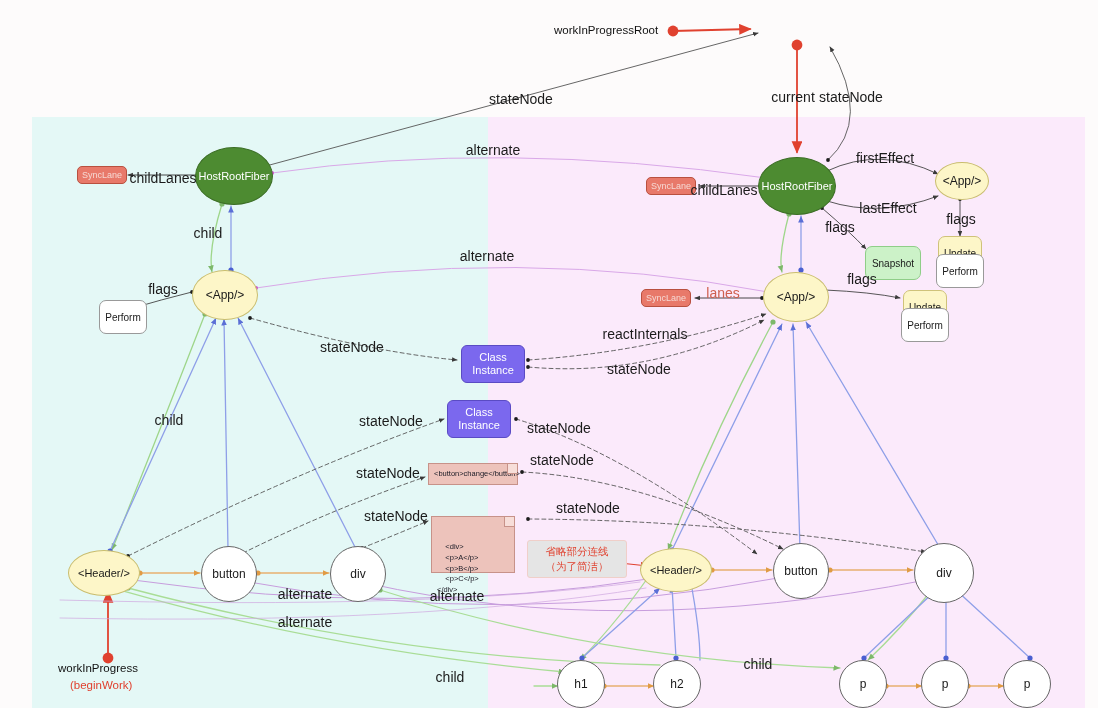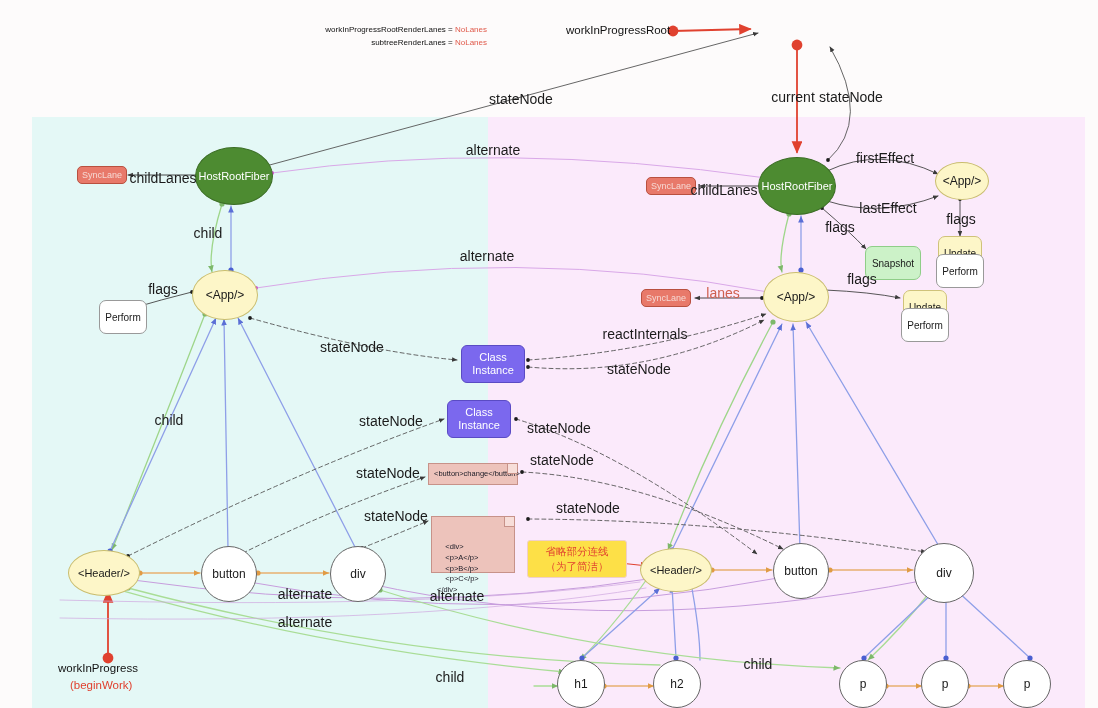--- a/index.html
+++ b/index.html
@@ -27,21 +27,21 @@
   .flag-snapshot{background:#ccf2c8;border:1px solid #8fce88;color:#1a1a1a;}
 
   .note{background:#edc3bb;border:1px solid #c79289;color:#20202a;font-size:7.5px;
         line-height:1.45;text-align:left;padding:3px 5px;box-sizing:border-box;
         position:absolute;white-space:pre;}
   .note .fold{position:absolute;right:0;top:0;width:9px;height:9px;
         background:#f7ded9;border-left:1px solid #c79289;border-bottom:1px solid #c79289;}
 
   .plain{position:absolute;font-size:11.5px;color:#111;white-space:nowrap;}
   .plain .red{color:#e0412f;}
-  .cnNote{position:absolute;background:#fde047;border:1px solid #f0cfc9;border-radius:3px;
+  .cnNote{position:absolute;background:#e5e5e5;border:1px solid #f0cfc9;border-radius:3px;
           color:#e0412f;font-size:10.5px;text-align:center;line-height:1.45;padding:3px 7px;
           font-family:"DejaVu Sans",sans-serif;}
   .eqn{position:absolute;font-size:8px;color:#111;white-space:nowrap;text-align:right;line-height:1.6;}
   .eqn .red{color:#e0594a;}
   .elabel{position:absolute;font-size:14px;color:#1b1b1b;white-space:nowrap;
           transform:translate(-50%,-50%);}
   .elabel.pink{color:#cf5f4f;}
 </style>
 </head>
 <body>
@@ -188,26 +188,22 @@
       <path d="M886,686 L922,686" stroke="#e8b070" stroke-width="1.3" marker-start="url(#dotO)" marker-end="url(#ahO)"></path>
       <path d="M968,686 L1004,686" stroke="#e8b070" stroke-width="1.3" marker-start="url(#dotO)" marker-end="url(#ahO)"></path>
 
       <path d="M534,686 L558,686" stroke="#a9dd96" stroke-width="1.3" marker-end="url(#ahG)"></path>
 
       <path d="M640,582 Q430,610 60,600" stroke="#d0a8e0" stroke-width="0.9" opacity="0.8"></path>
       <path d="M646,588 Q420,625 60,618" stroke="#d0a8e0" stroke-width="0.9" opacity="0.8"></path>
     </g>
   </svg>
 
-  <div class="eqn" style="left:305px;top:24px;width:182px;">
-    <div><span>workInProgressRootRenderLanes</span> = <span class="red">NoLanes</span></div>
-    <div><span>subtreeRenderLanes</span> = <span class="red">NoLanes</span></div>
-  </div>
-
-  <div class="plain" style="left:566px;top:24px;">workInProgressRoot</div>
+
+  <div class="plain" style="left:554px;top:24px;">workInProgressRoot</div>
 
   <div class="plain" style="left:58px;top:662px;">workInProgress</div>
   <div class="plain" style="left:70px;top:679px;"><span class="red">(beginWork)</span></div>
 
   <div class="cnNote" style="left:527px;top:540px;width:84px;">
     <div>省略部分连线</div>
     <div>（为了简洁）</div>
   </div>
 
 

